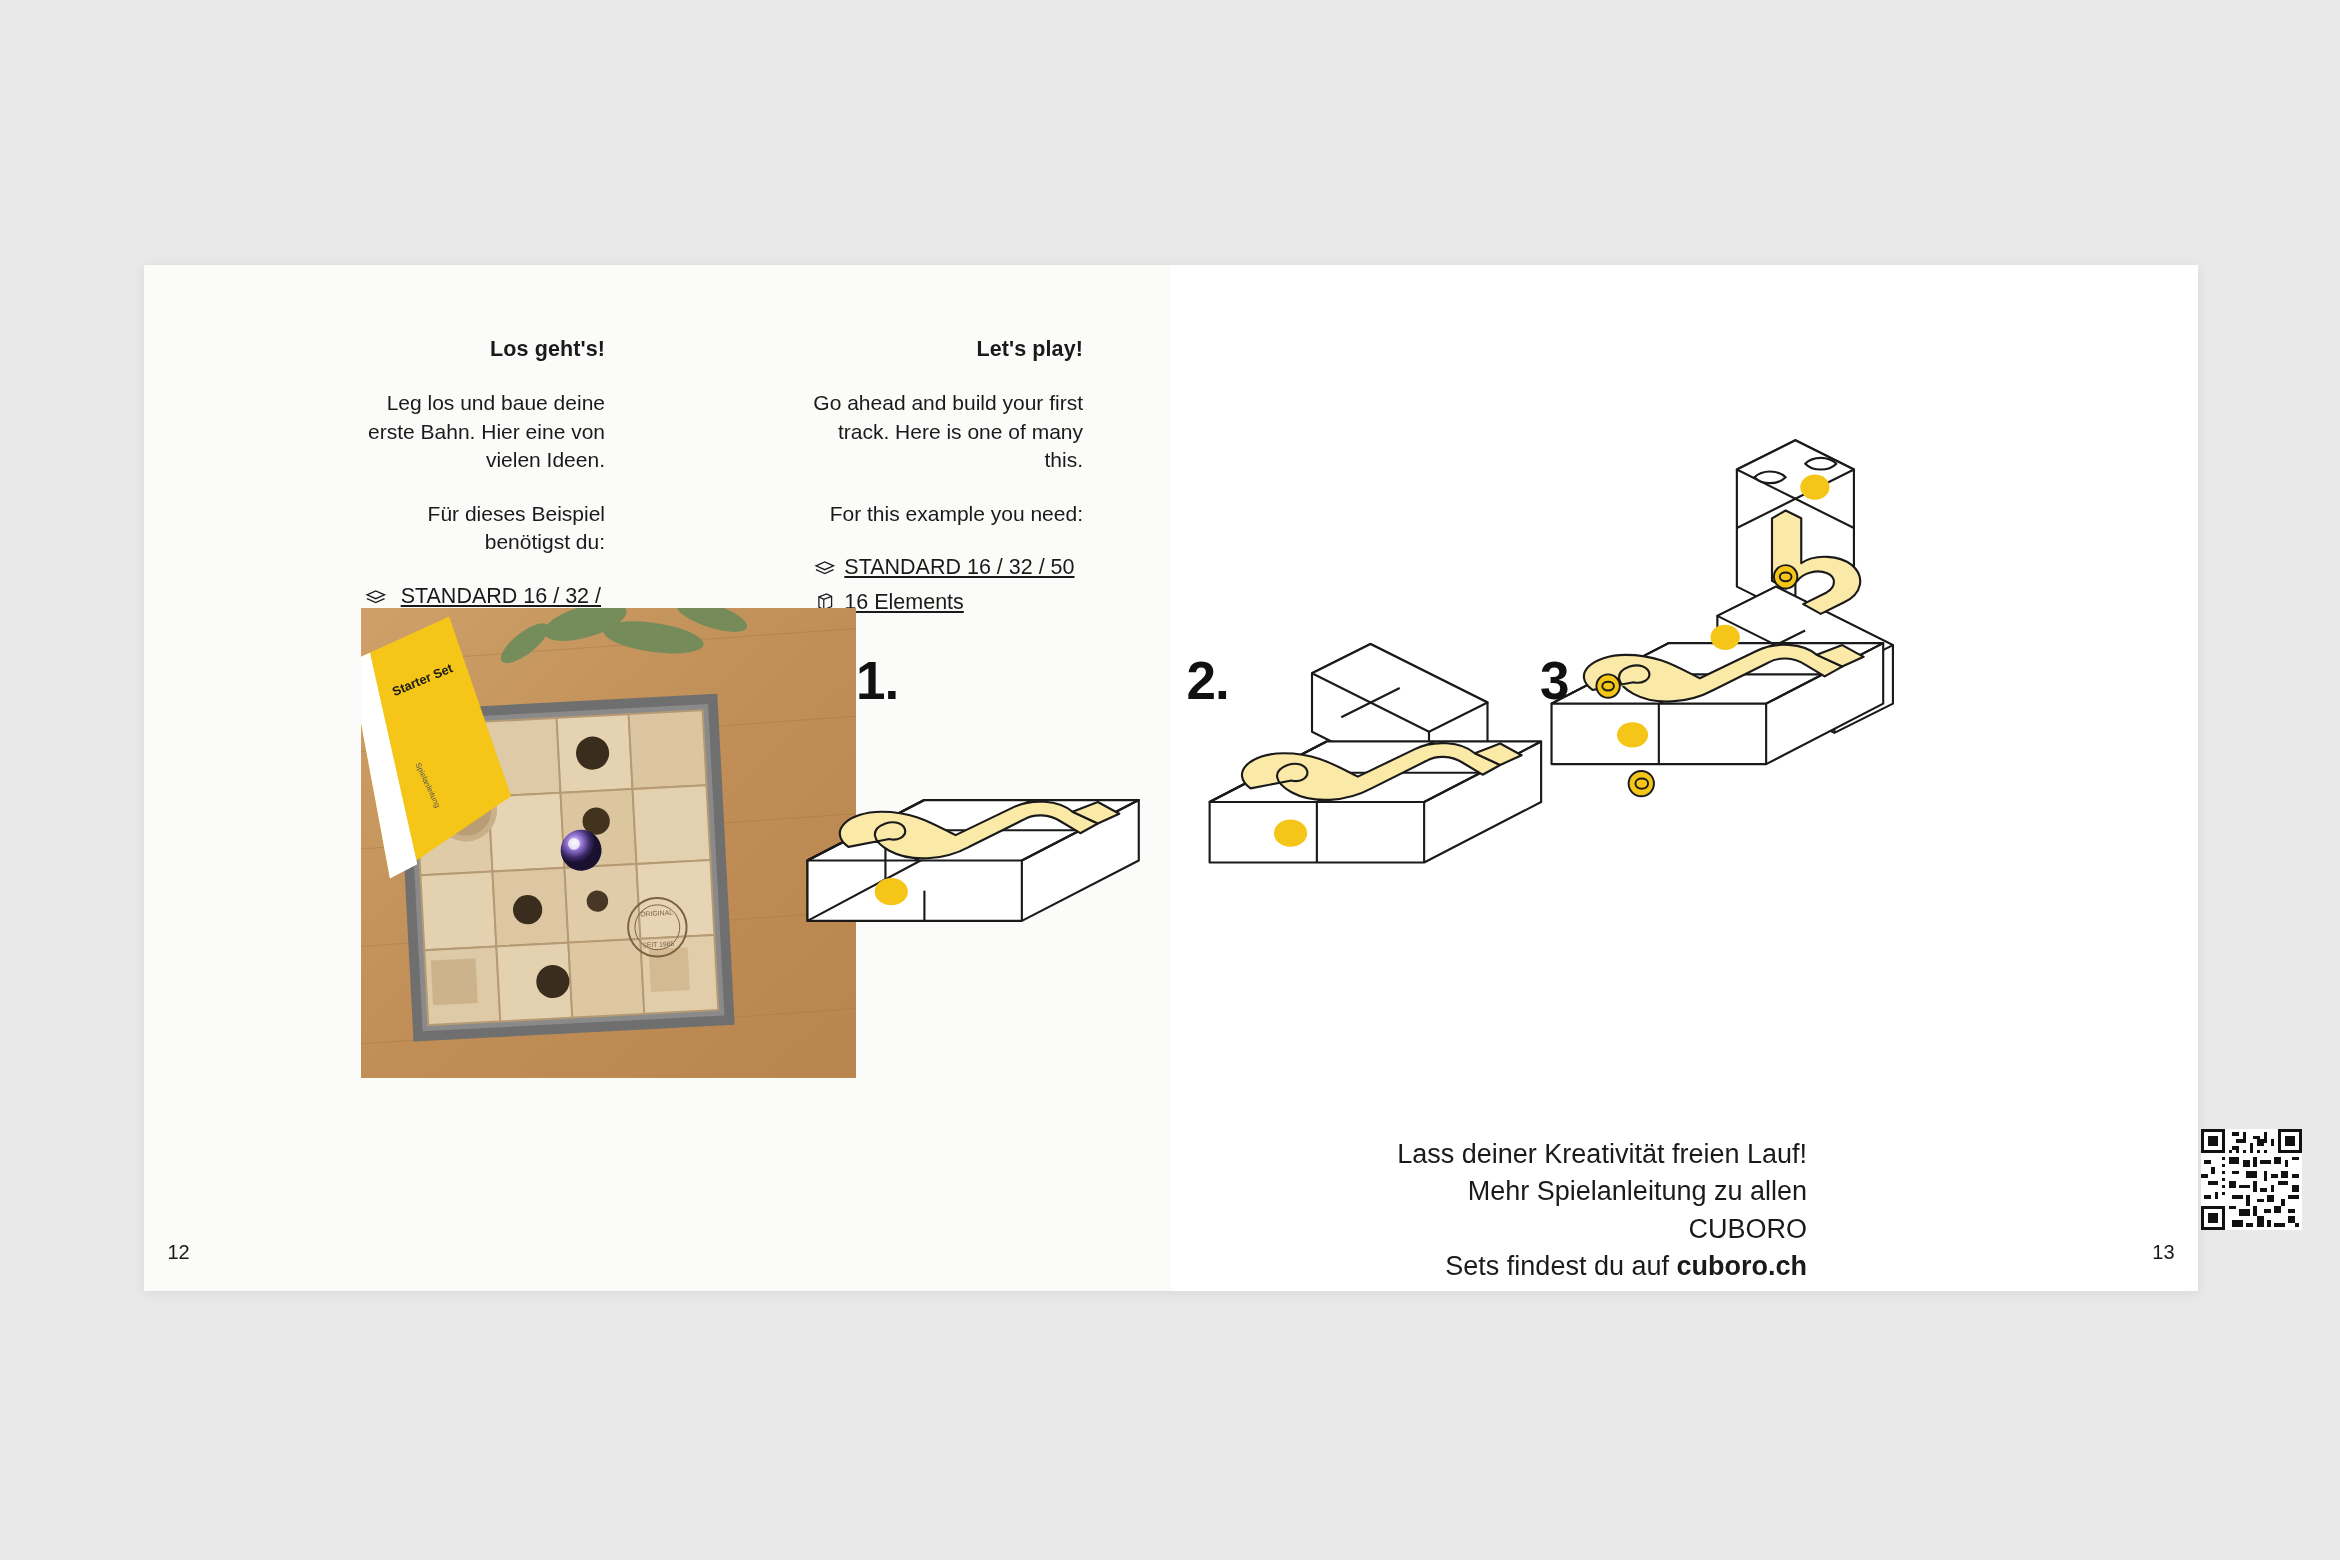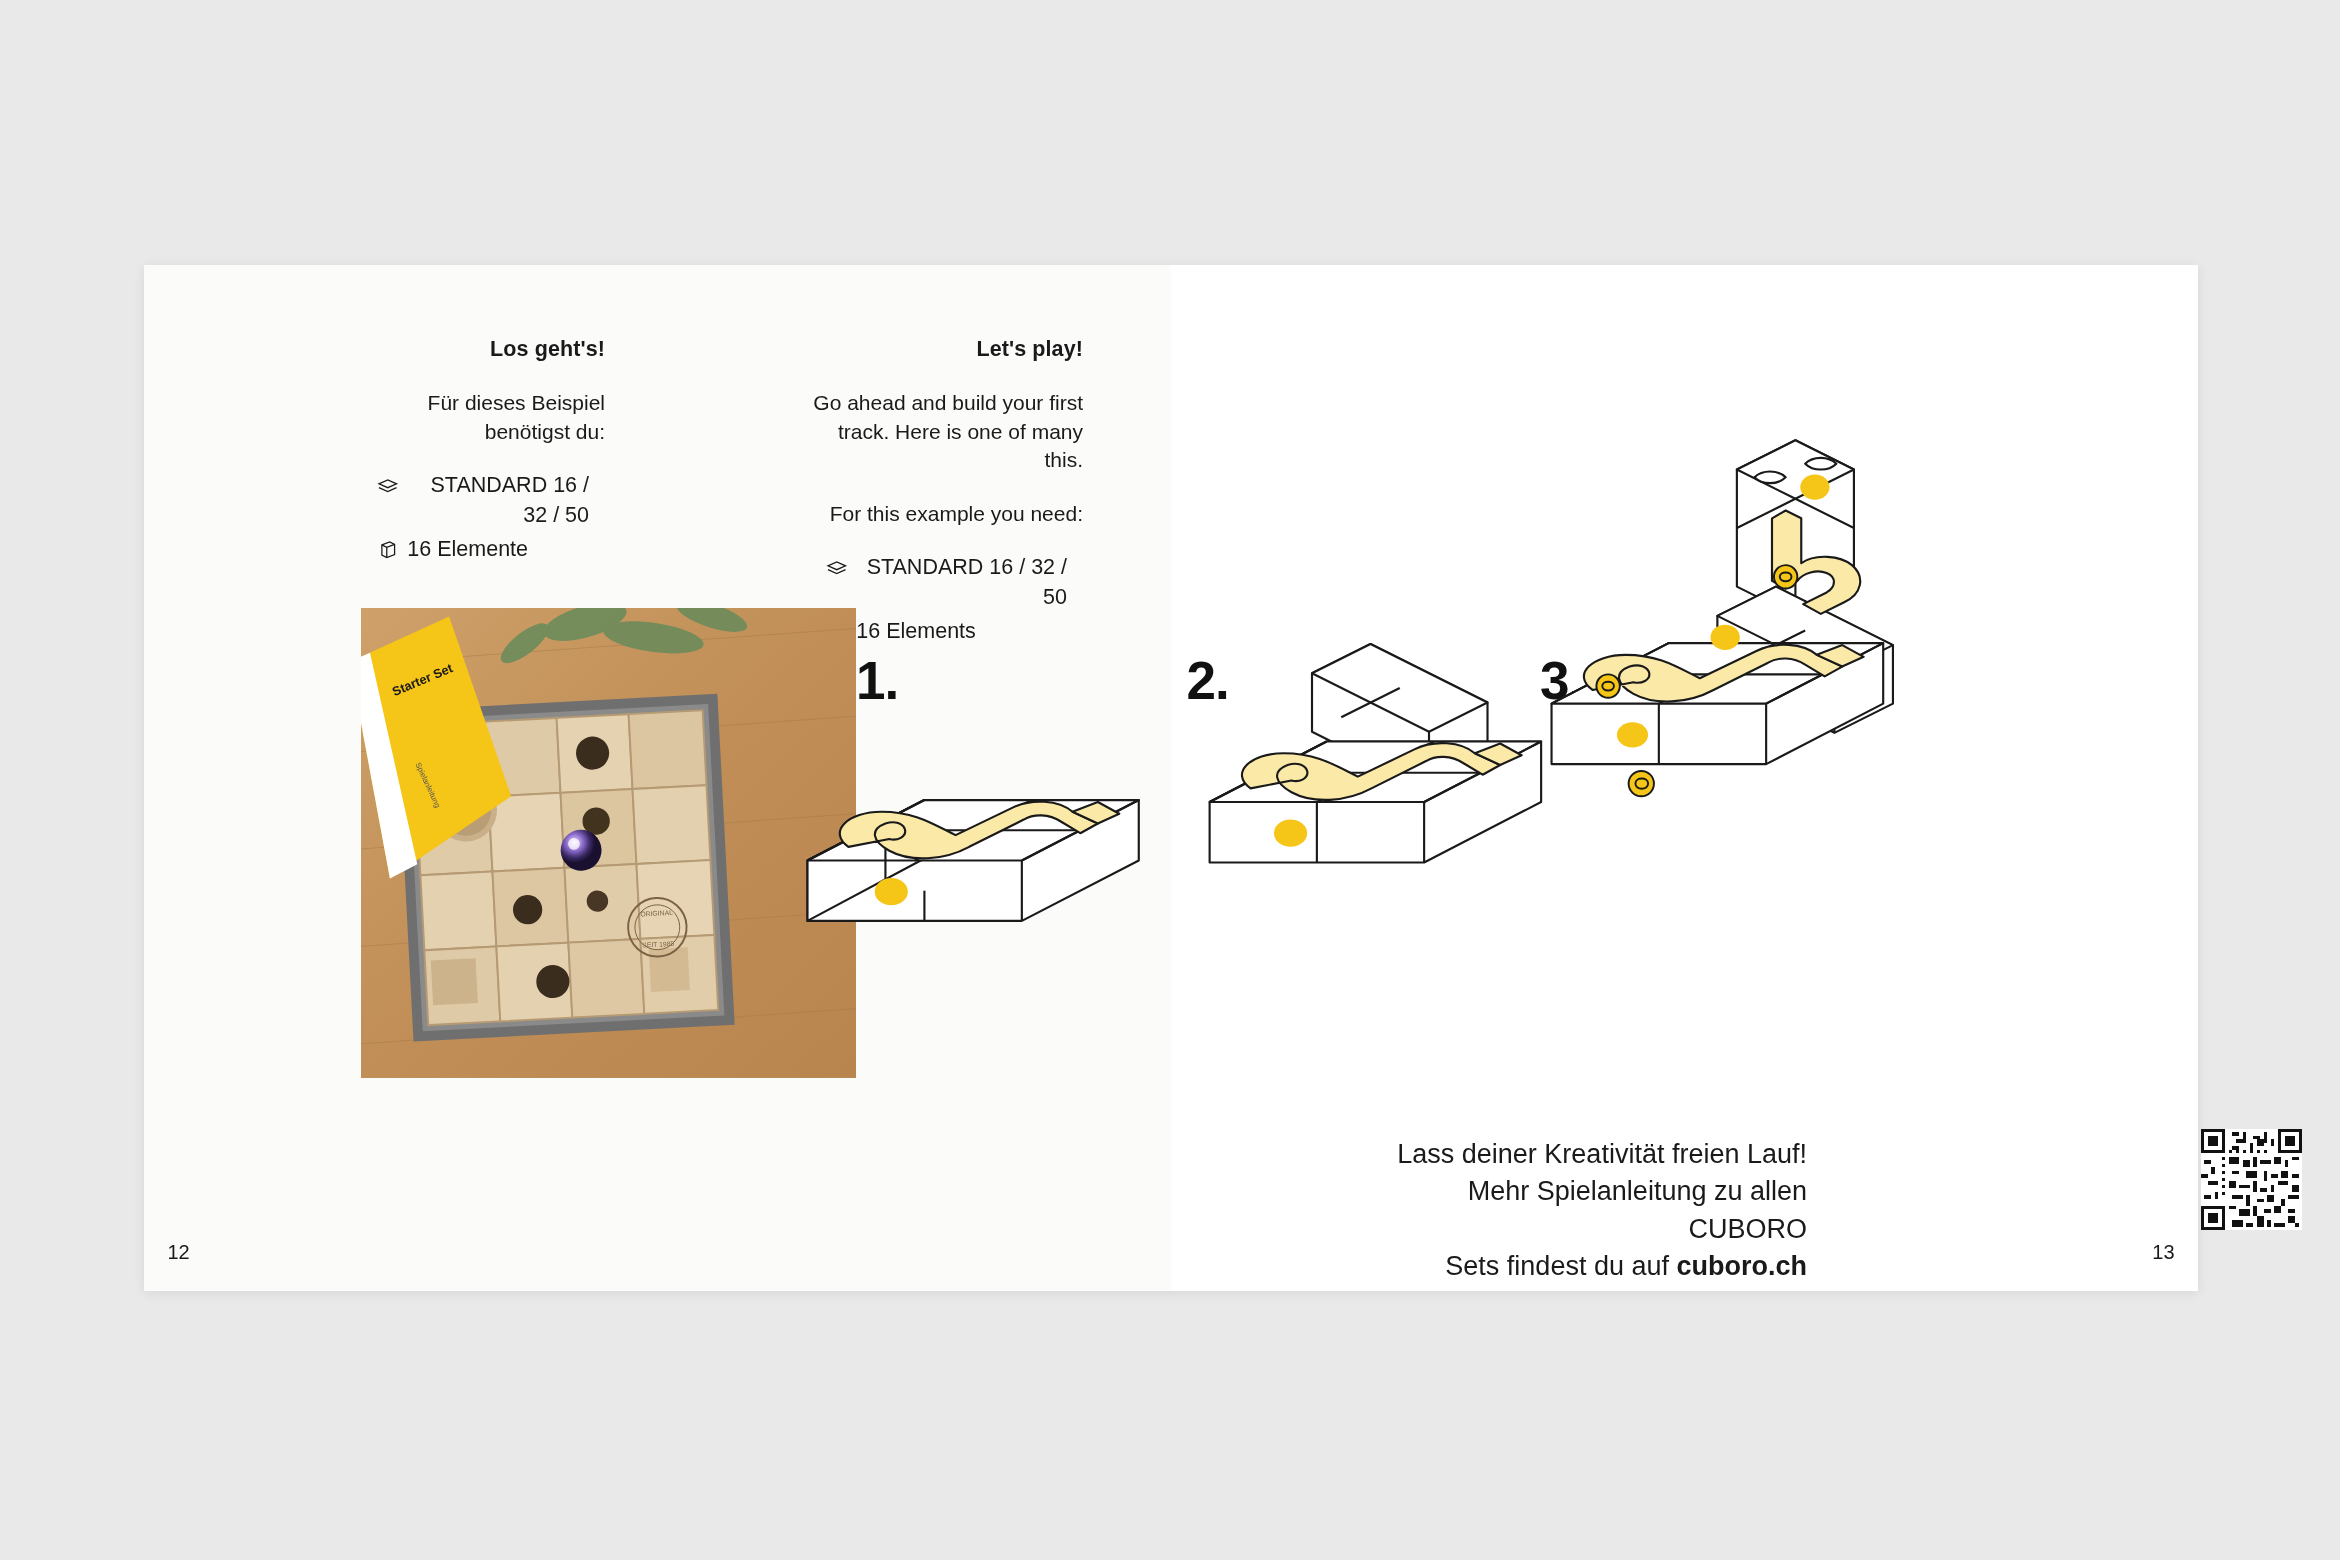--- a/index.html
+++ b/index.html
@@ -36,21 +36,21 @@
   }
   .col.de{left:217px;top:70px;width:244px;}
   .col.en{left:666px;top:70px;width:273px;}
   .col h2{
     font-size:21.5px;
     font-weight:bold;
     margin:0 0 25px 0;
     letter-spacing:0.1px;
   }
   .col p{margin:0 0 25px 0;}
-  .needs{margin:16px;}
+  .needs{margin:4px;text-decoration:underline;}
   .need-line{
     display:flex;align-items:flex-start;
     gap:8.8px;
     margin-bottom:4.9px;
     font-size:21.5px;
   }
   .need-line .ico{
     flex:0 0 auto;
     width:21.5px;height:21.5px;
     margin-top:3.9px;
@@ -92,20 +92,21 @@
 </style>
 </head>
 <body>
 
 <div class="spread">
 
   <div class="page left">
 
     <div class="col de">
       <h2>Los geht's!</h2>
+      <p>Leg los und baue deine erste Bahn. Hier eine von vielen Ideen.</p>
       <p>Für dieses Beispiel benötigst du:</p>
       <div class="needs">
         <div class="need-line">
           <span class="ico">
             <svg width="21.5" height="21.5" viewBox="0 0 22 22">
               <path d="M2 9 L11 5 L20 9 L11 13 Z" fill="none" stroke="#1a1a1a" stroke-width="1.3"></path>
               <path d="M2 13 L11 17 L20 13" fill="none" stroke="#1a1a1a" stroke-width="1.3"></path>
             </svg>
           </span>
           <span>STANDARD 16 / 32 / 50</span>

